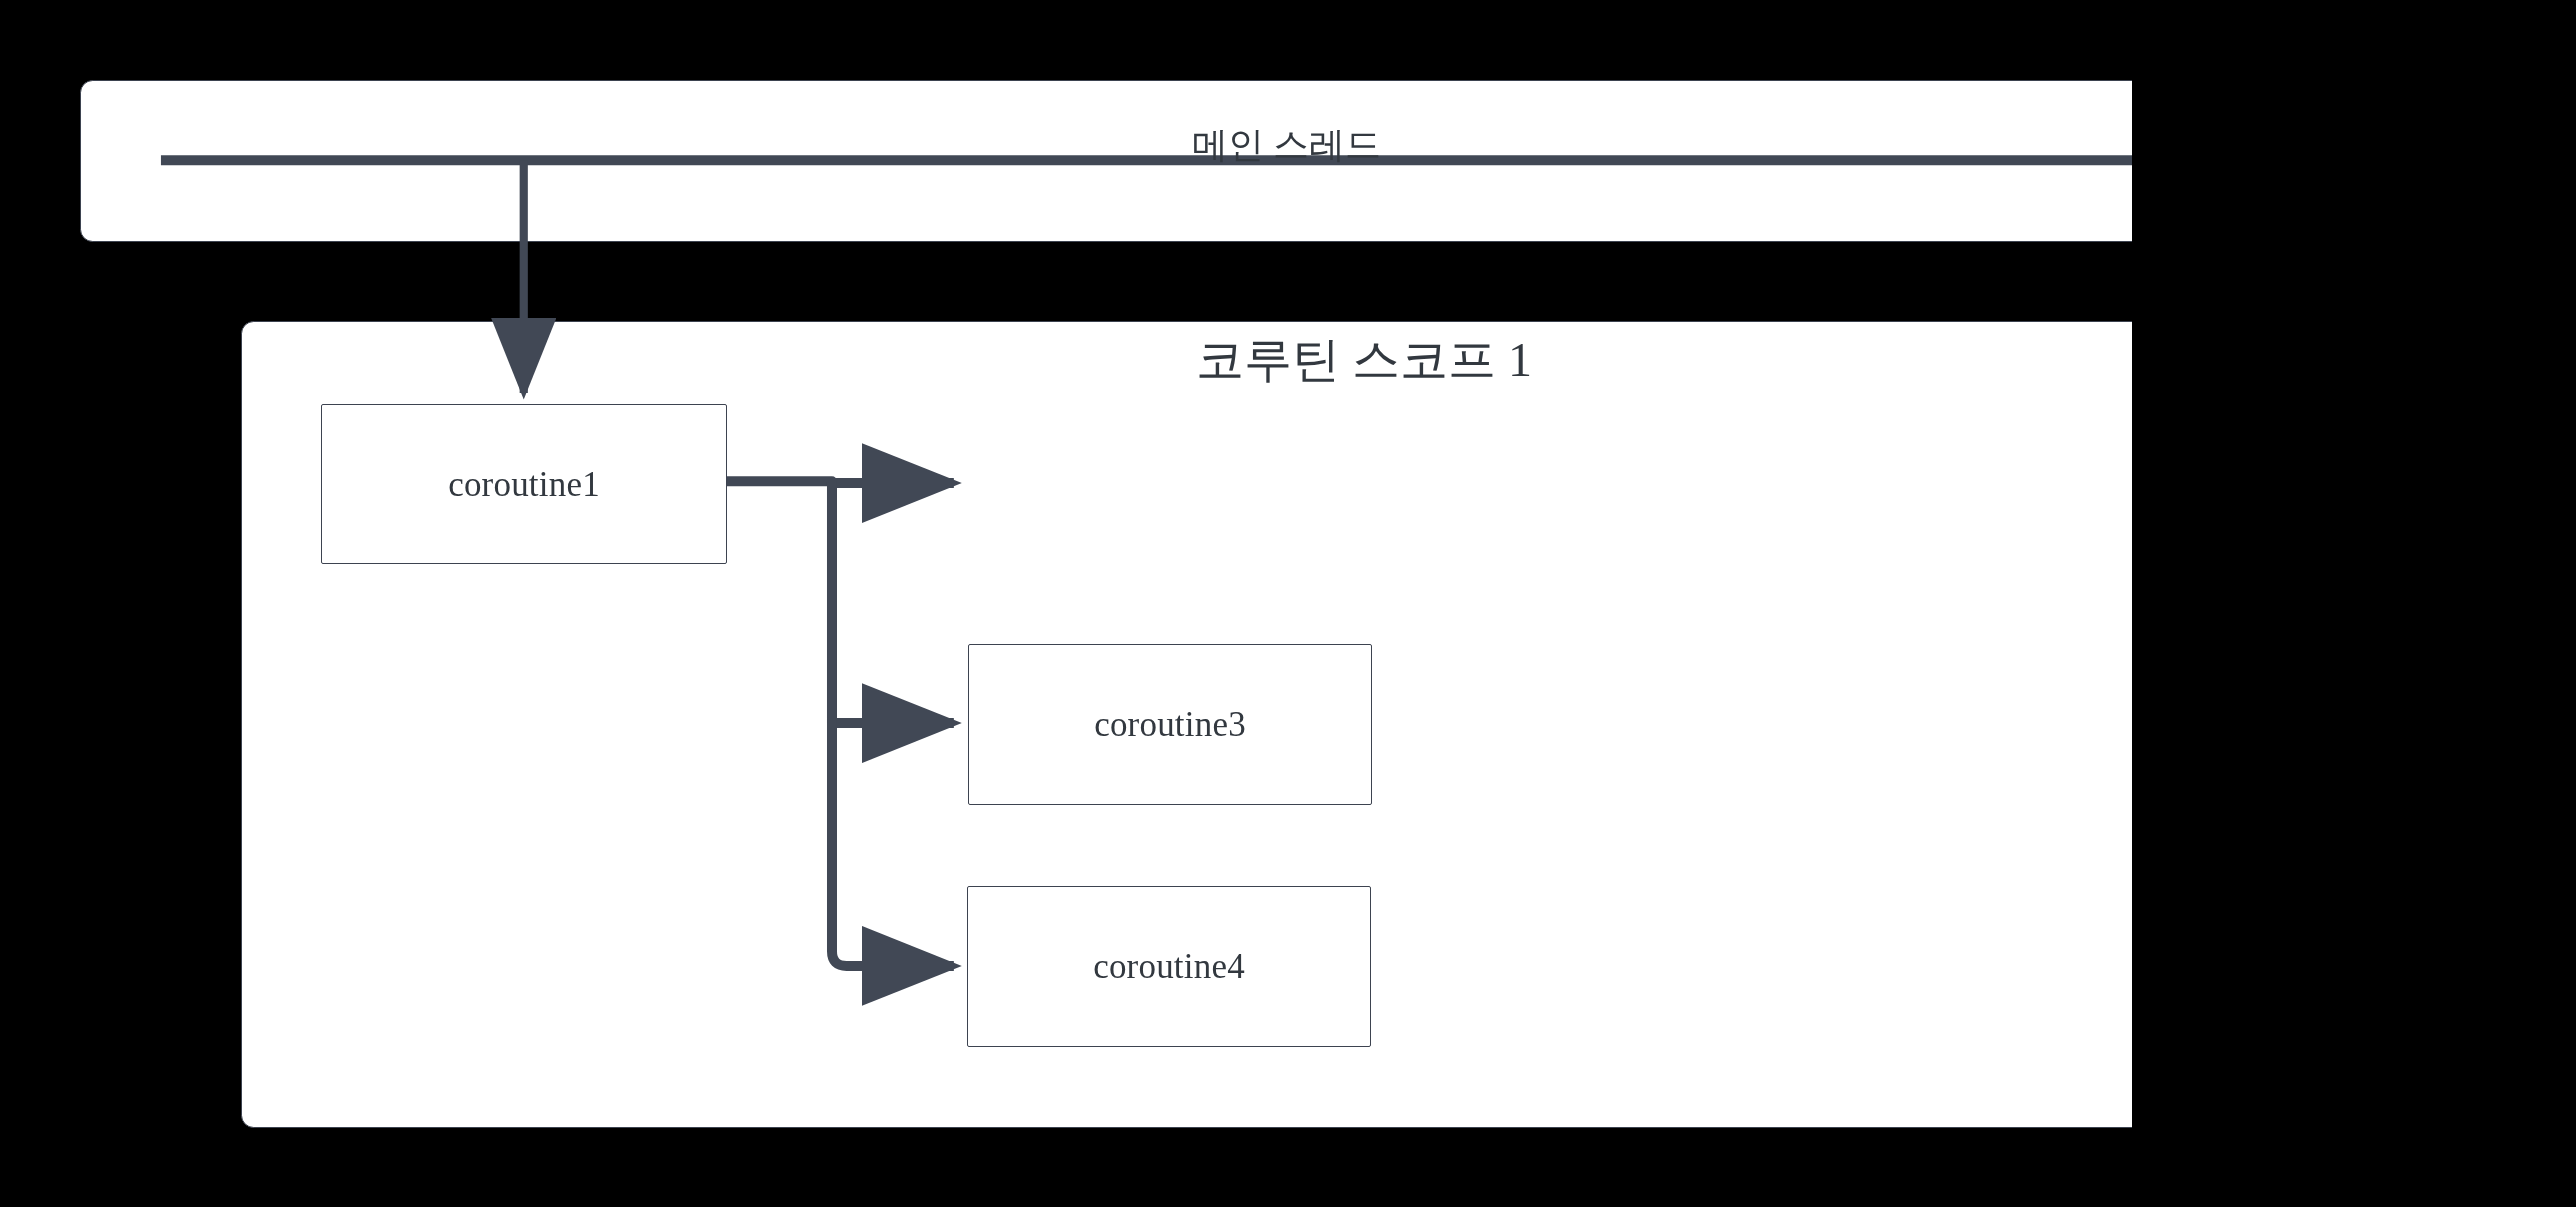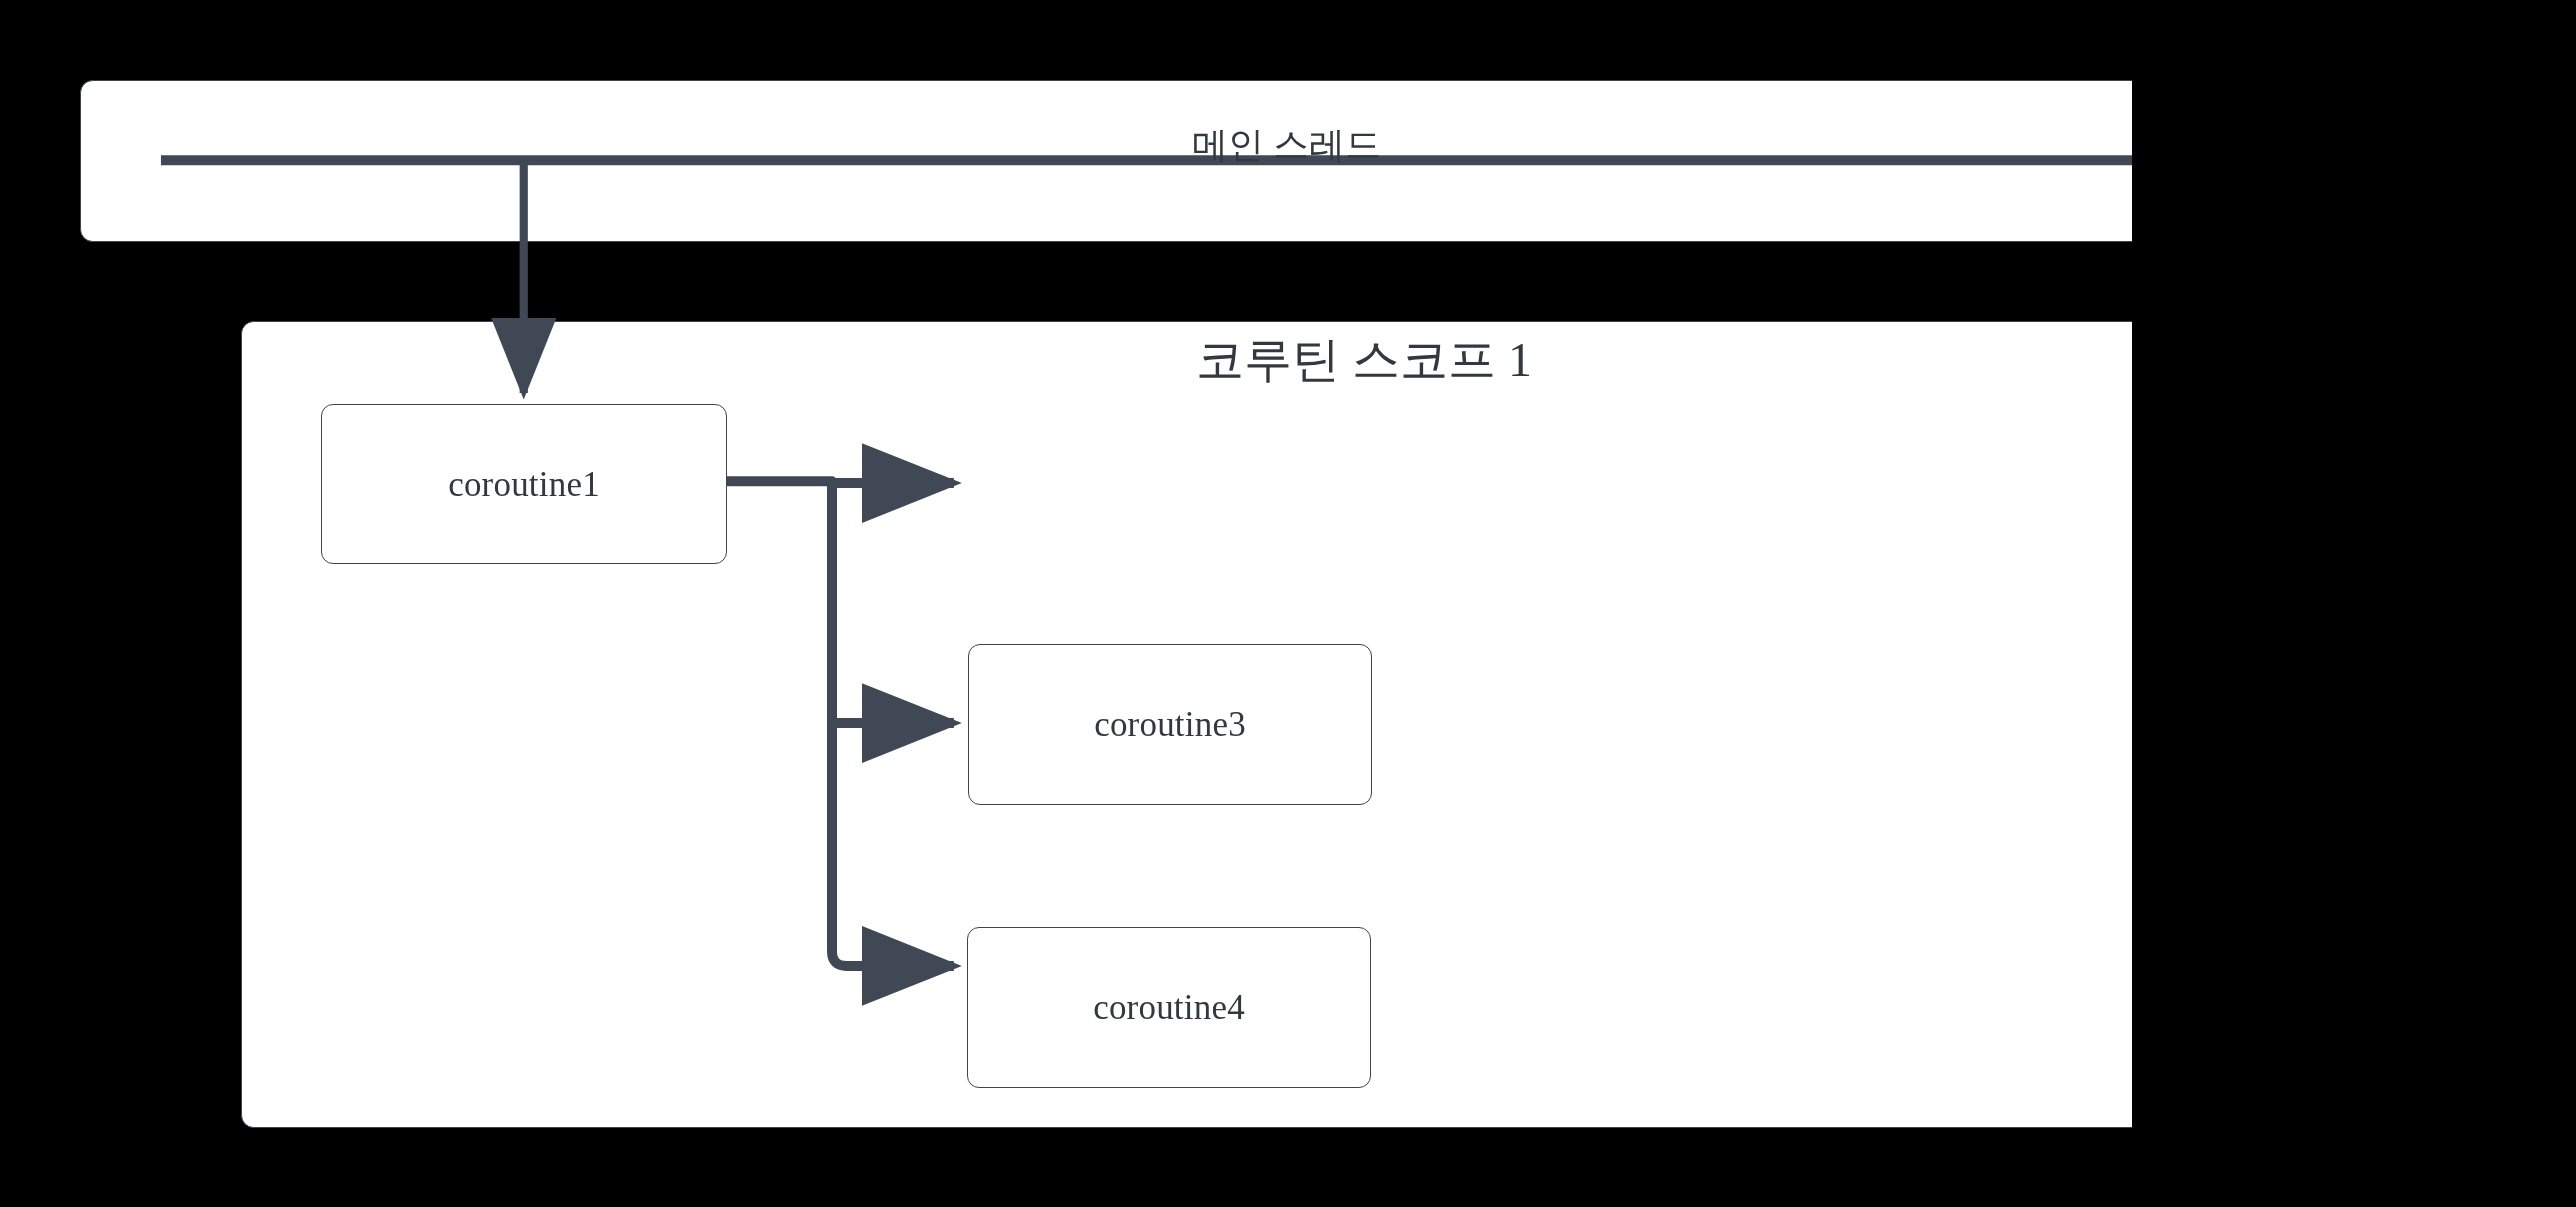--- a/index.html
+++ b/index.html
@@ -34,37 +34,37 @@
   #scope-panel {
     left: 241px;
     top: 321px;
     width: 2255px;
     height: 807px;
   }
   .node {
     position: absolute;
     background: #ffffff;
     border: 1.8px solid #3d4350;
-    border-radius: 12px;
+    border-radius: 2px;
     box-sizing: border-box;
     display: flex;
     align-items: center;
     justify-content: center;
   }
   .node-label {
     font-size: 35px;
     color: #32383f;
     line-height: 1;
     letter-spacing: 0.2px;
     white-space: nowrap;
   }
   #node-coroutine1 { left: 321px; top: 404px; width: 406px; height: 160px; }
   #node-coroutine2 { left: 967px; top: 402px; width: 404px; height: 161px; }
   #node-coroutine3 { left: 968px; top: 644px; width: 404px; height: 161px; text-align: right; }
-  #node-coroutine4 { left: 967px; top: 886px; width: 404px; height: 161px; margin-top: 41px; }
+  #node-coroutine4 { left: 967px; top: 886px; width: 404px; height: 161px; }
 
   #svg-layer {
     position: absolute;
     left: 0;
     top: 0;
     width: 2576px;
     height: 1208px;
     pointer-events: none;
   }
 

